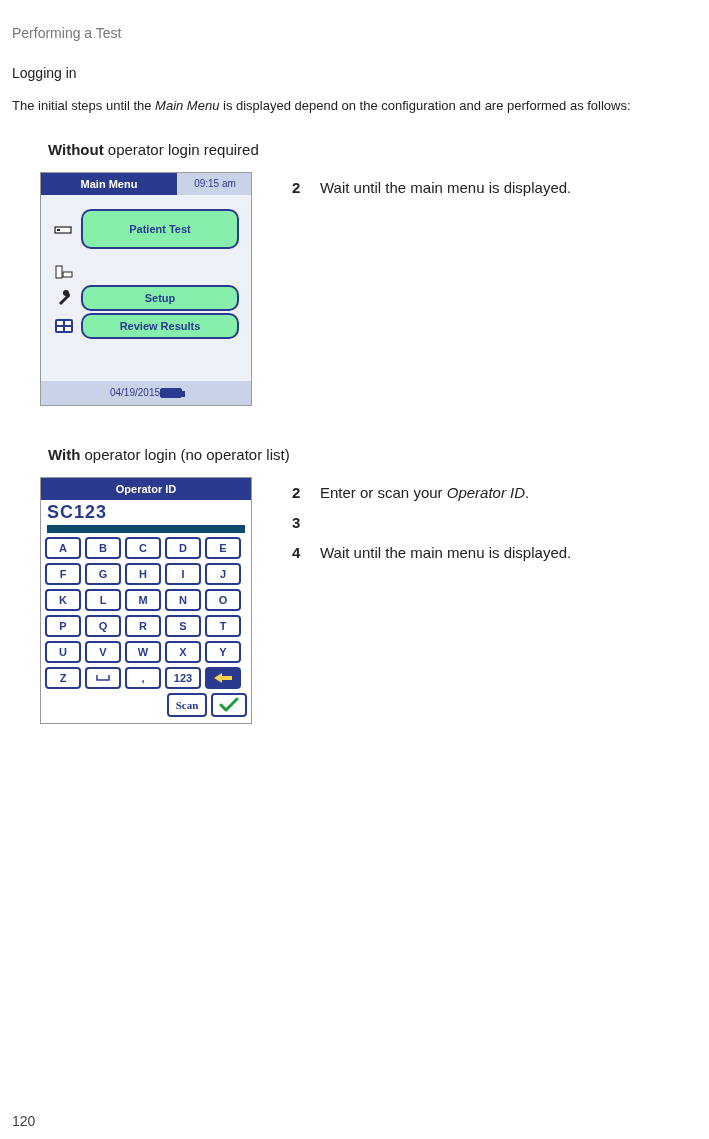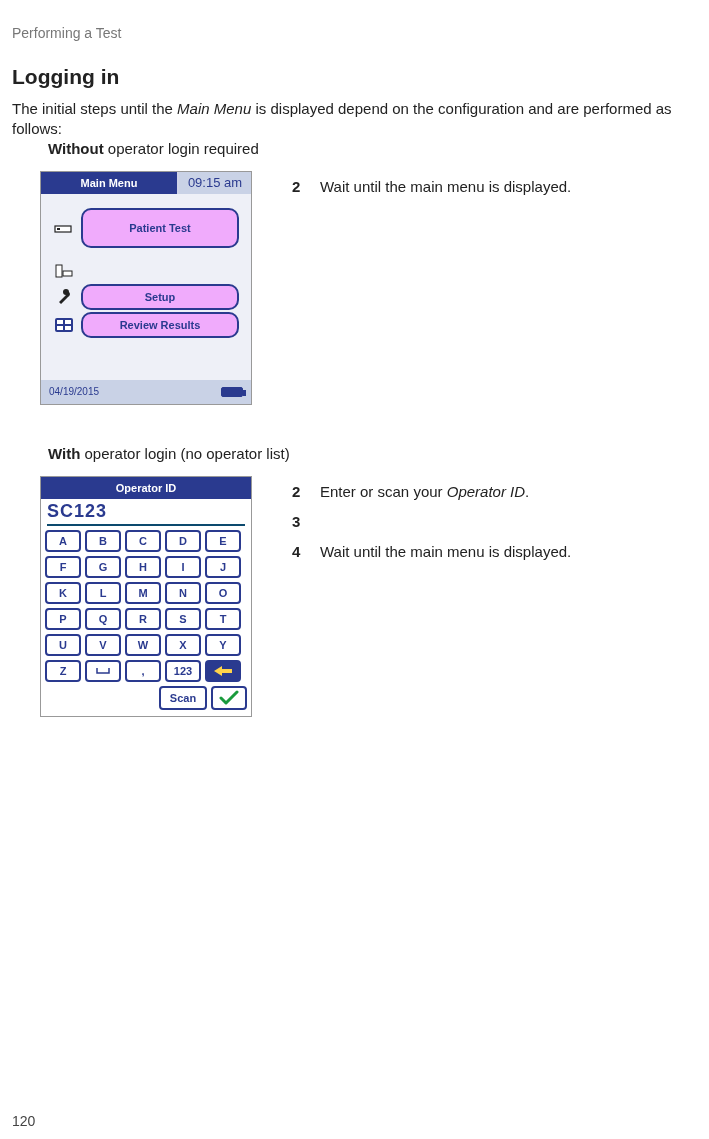--- a/index.html
+++ b/index.html
@@ -6,61 +6,61 @@
   body {
     font-family: Arial, Helvetica, sans-serif;
     color: #222;
     width: 709px;
     height: 1139px;
     padding: 0 12px 0 12px;
     position: relative;
     background: #fff;
   }
   .header-text { color: #777; font-size: 14px; margin-top: 25px; }
-  .section-title { font-weight: bold; font-size: 21px; margin-top: 24px; margin-bottom: 10px; }
-  .intro { font-size: 15px; line-height: 1.35; margin-bottom: 0; }
+  .section-title { font-weight: normal; font-size: 14px; margin-top: 24px; margin-bottom: 16px; }
+  .intro { font-size: 13px; line-height: 1.35; margin-bottom: 26px; }
   .subhead { font-size: 15px; margin-bottom: 14px; }
   .subhead .bold { font-weight: bold; margin-left: 36px; }
   em { font-style: italic; }
   .step-block { display: flex; align-items: flex-start; gap: 40px; margin-top: 10px; margin-bottom: 40px;}
   .steps { font-size: 15px; line-height: 1.6; padding-top: 4px;}
   .steps .step { display: flex; gap: 14px; margin-bottom: 6px;}
   .steps .num { font-weight: bold; width: 14px; flex-shrink:0; }
   .check-icon-inline { display:inline-block; vertical-align:middle; }
   .page-number { position: absolute; bottom: 10px; left: 12px; font-size: 14px; color:#444;}
 
   
   .device1 {
     width: 212px; border: 1px solid #999; background: #fff;
     margin-left: 28px; flex-shrink:0;
   }
   .d1-top { display:flex; height:22px; }
   .d1-top-title { flex:1; background:#2a3a8f; color:#fff; font-weight:bold; font-size:11px; display:flex; align-items:center; justify-content:center; border-right:2px solid #cfd3e8;}
-  .d1-top-time { width:72px; background:#c9d2e6; color:#2a3a8f; font-size:13px; display:flex; align-items:center; justify-content:center;}
+  .d1-top-time { width:72px; background:#c9d2e6; color:#2a3a8f; font-size:10px; display:flex; align-items:center; justify-content:center;}
   .d1-body { background:#eef0f7; padding: 14px 12px 40px 12px; }
   .d1-row { display:flex; align-items:center; gap:6px; margin-bottom:2px;}
   .d1-icon { width:22px; height:22px; display:flex; align-items:center; justify-content:center; font-size:14px;}
-  .d1-btn { flex:1; border:2px solid #2a3a8f; border-radius:10px; background:#f0abfc; color:#2a3a8f; font-weight:bold; font-size:11px; text-align:center; padding:5px 4px;}
+  .d1-btn { flex:1; border:2px solid #2a3a8f; border-radius:10px; background:#86efac; color:#2a3a8f; font-weight:bold; font-size:11px; text-align:center; padding:5px 4px;}
   .d1-btn.tall { padding:12px 4px; }
-  .d1-footer { height:24px; background:#c9d2e6; display:flex; align-items:center; justify-content:space-between; padding:0 8px; color:#2a3a8f; font-size:10px;}
+  .d1-footer { height:24px; background:#c9d2e6; display:flex; align-items:center; justify-content:center; padding:0 8px; color:#2a3a8f; font-size:10px;}
   .d1-batt { width:22px; height:10px; border:1.5px solid #2a3a8f; border-radius:2px; position:relative; background:#2a3a8f;}
   .d1-batt::after { content:""; position:absolute; right:-4px; top:2px; width:3px; height:6px; background:#2a3a8f;}
 
   
   .device2 {
     width: 212px; border: 1px solid #999; background:#fff;
     margin-left:28px; flex-shrink:0;
   }
   .d2-top { height:22px; background:#2a3a8f; color:#fff; font-weight:bold; font-size:11px; display:flex; align-items:center; justify-content:center;}
   .d2-entry { padding:2px 6px 0 6px; }
-  .d2-entry-text { color:#2a3a8f; font-weight:bold; font-size:18px; letter-spacing:1px; border-bottom:2px solid #0c4a6e; padding-bottom:2px;}
+  .d2-entry-text { color:#2a3a8f; font-weight:bold; font-size:18px; letter-spacing:1px; border-bottom:8px solid #0c4a6e; padding-bottom:2px;}
   .d2-keys { padding:4px 4px 6px 4px; }
   .kb-row { display:flex; gap:4px; margin-bottom:4px; justify-content:flex-start;}
   .kb-key { width:36px; height:22px; border:2px solid #2a3a8f; border-radius:4px; background:#fff; color:#2a3a8f; font-weight:bold; font-size:11px; display:flex; align-items:center; justify-content:center;}
-  .kb-key.wide { width:48px; }
+  .kb-key.wide { width:40px;font-family:Liberation Serif, serif; }
   .kb-back { width:36px; height:22px; background:#2a3a8f; border-radius:4px; display:flex; align-items:center; justify-content:center;}
   .kb-bottom { display:flex; gap:4px; justify-content:flex-end; padding-right:0;}
   .kb-check { width:36px; height:24px; background:#fff; border:2px solid #2a3a8f; border-radius:4px; display:flex; align-items:center; justify-content:center;}
   svg { display:block; }
 </style>
 </head>
 <body>
 
 <div class="header-text">Performing a Test</div>
 

